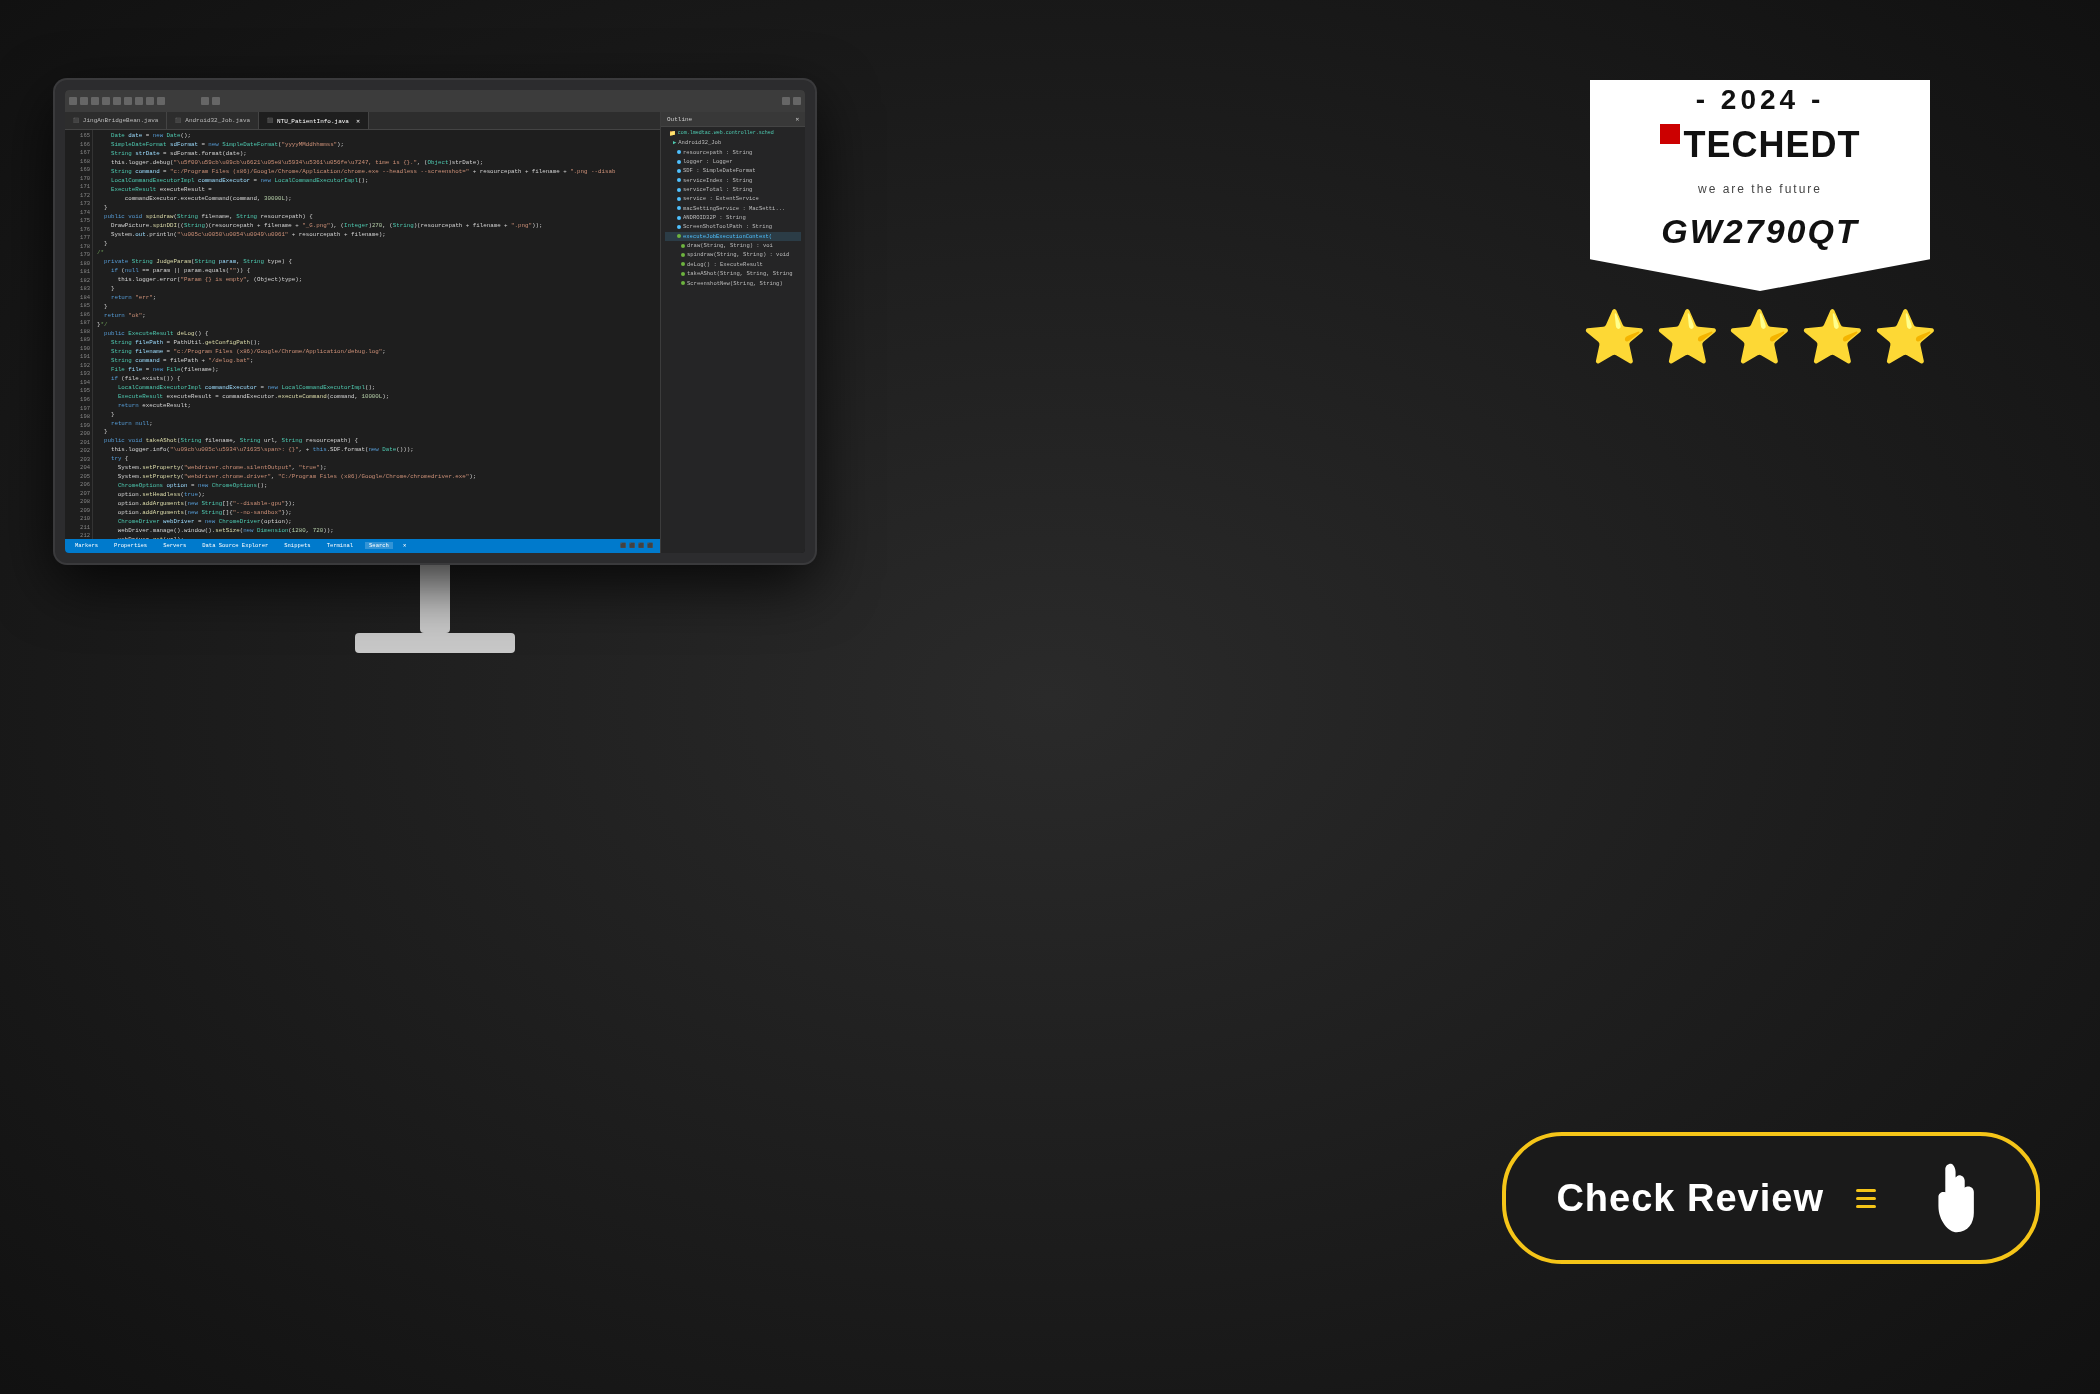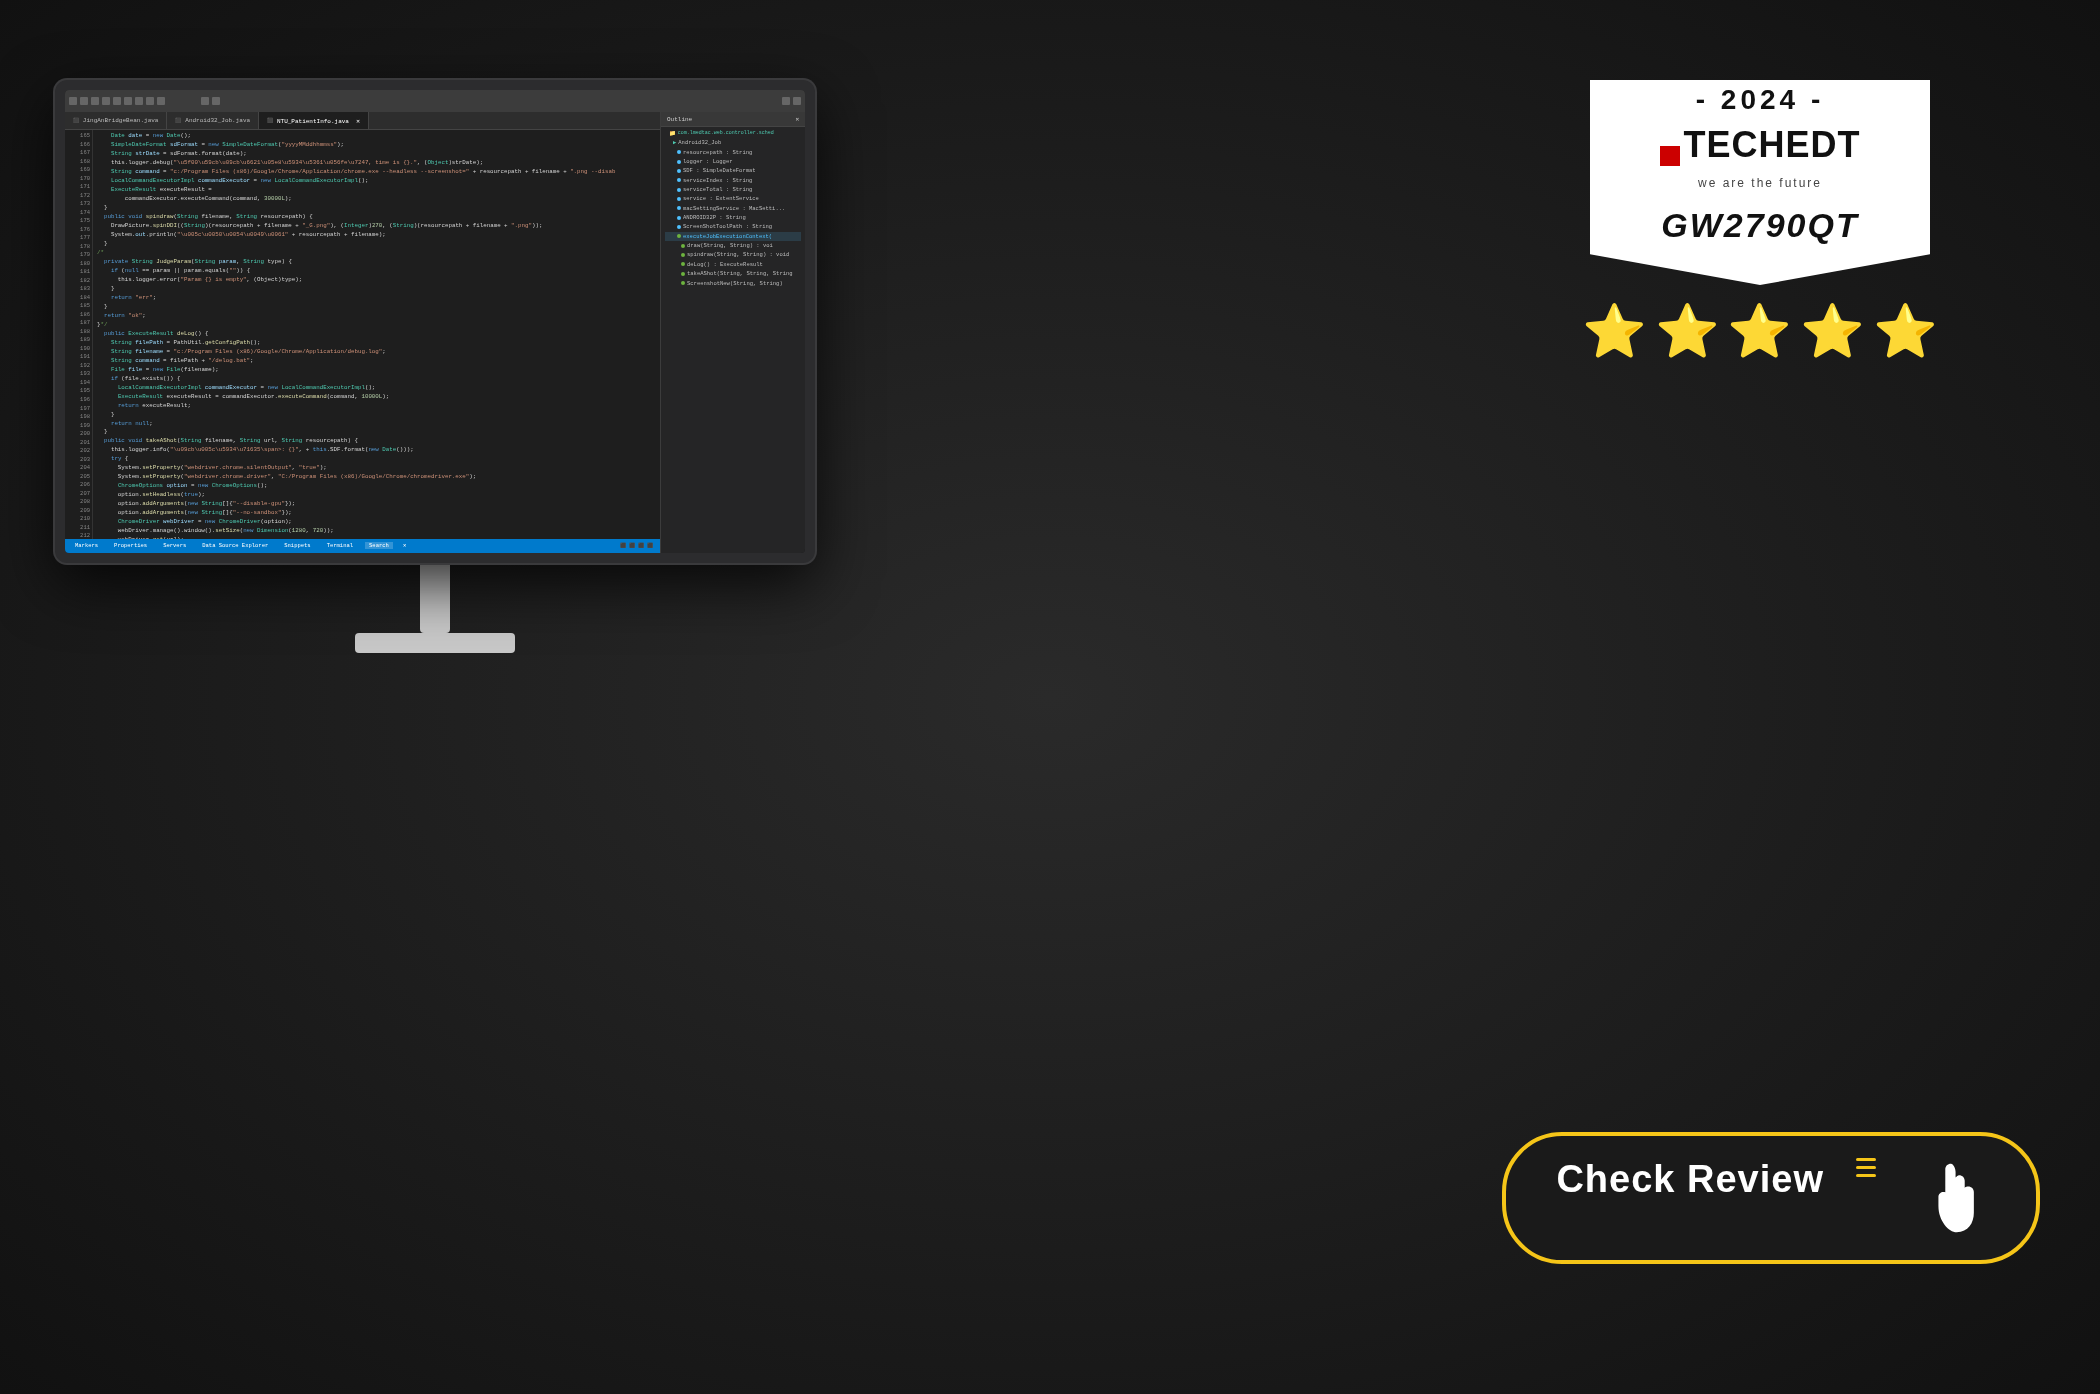--- a/index.html
+++ b/index.html
@@ -271,24 +271,24 @@
     .year-text {
       font-size: 28px;
       font-weight: 900;
       color: #111;
       letter-spacing: 4px;
       margin-bottom: 8px;
     }
 
     .brand-logo {
       display: flex;
-      align-items: flex-end;
+      align-items: flex-start;
       justify-content: center;
       gap: 4px;
-      margin-bottom: 10px;
+      margin-bottom: 16px;
     }
 
     .brand-square {
       width: 20px;
       height: 20px;
       background: #cc0000;
     }
 
     .brand-name {
       font-size: 36px;
@@ -332,21 +332,21 @@
       right: 60px;
       bottom: 130px;
     }
 
     .cta-button {
       background: #1a1a1a;
       border: 4px solid #f5c518;
       border-radius: 60px;
       padding: 22px 50px;
       display: flex;
-      align-items: flex-start;
+      align-items: center;
       gap: 32px;
       cursor: pointer;
     }
 
     .cta-text {
       font-size: 38px;
       font-weight: 700;
       color: white;
       letter-spacing: 1px;
     }

